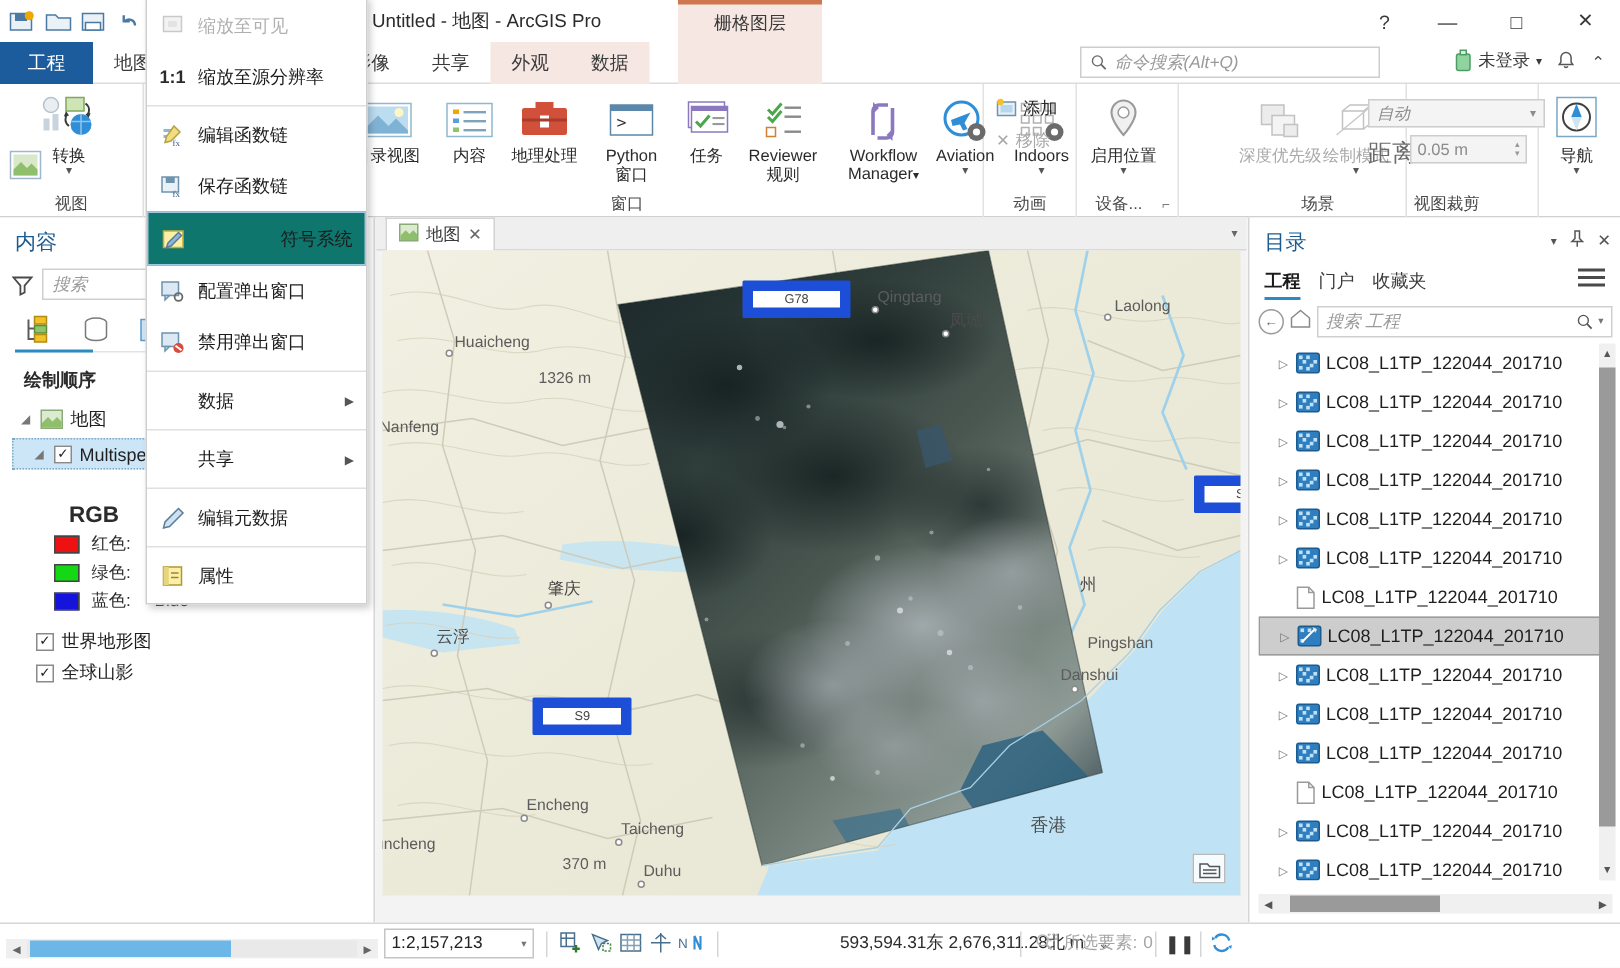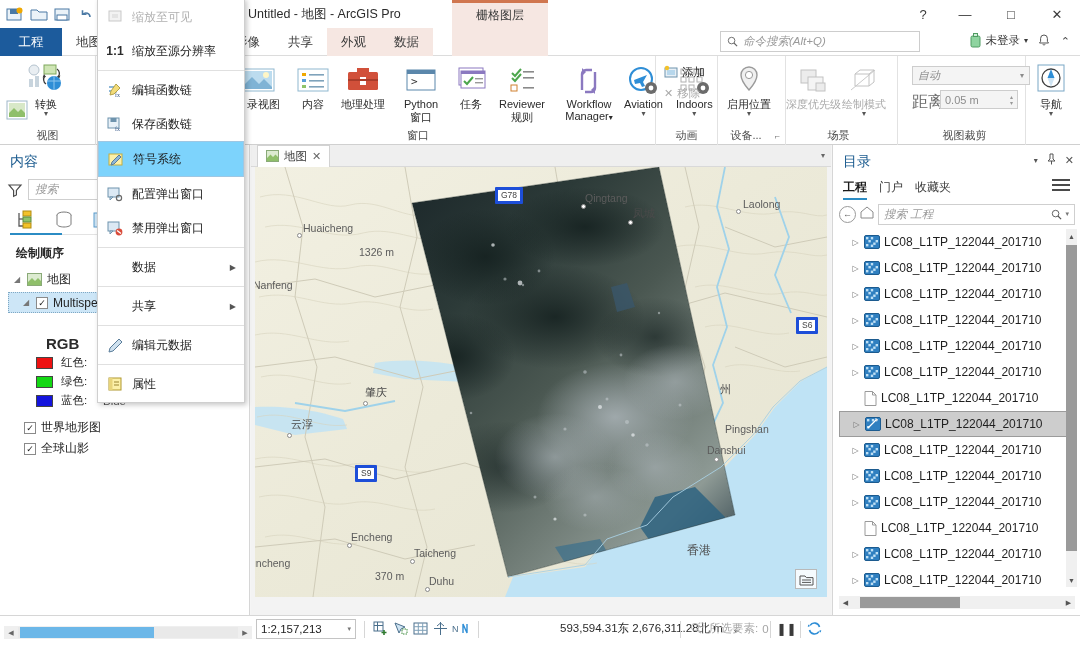--- a/index.html
+++ b/index.html
@@ -144,21 +144,21 @@
     position:absolute; left:97px; top:-2px; width:148px;
     background:#ffffff; border:1px solid #cfcfcf; box-shadow:2px 2px 5px rgba(0,0,0,.22);
     z-index:60; padding:1px 0;
   }
   .mi {
     display:flex; align-items:center; height:26px; padding:17px 8px; gap:8px;
     font-size:12px; color:#1b1b1b; position:relative;
   }
   .mi .mic { width:18px; display:flex; align-items:center; justify-content:center; }
   .mi.dis { color:#b0b0b0; }
-  .mi.sel { background:#7dd3fc; border:1px solid #9ec7e3; height:26px; }
+  .mi.sel { background:#0f766e; border:1px solid #9ec7e3; height:26px;justify-content:space-between; }
   .mi .sub { position:absolute; right:8px; font-size:8px; color:#555; }
   .msep { height:1px; background:#e0e0e0; margin:2px 0; }
   .mi .mic.bold11 { font-size:12px; font-weight:bold; color:#2b2b2b; }
 
   
   .mapwrap {
     position:absolute; left:251px; top:145px; width:580px; height:470px;
     background:#f3f3f3;
   }
   .maptab-strip { position:absolute; left:0; top:0; width:580px; height:22px; background:#efefef; border-bottom:1px solid #d9d9d9; }
@@ -171,22 +171,22 @@
   .map {
     position:absolute; left:4px; top:22px; width:572px; height:430px; overflow:hidden;
     background:#f0eee3;
   }
   .maplabel { position:absolute; font-size:10.5px; color:#5c5c5c; white-space:nowrap; }
   .maplabel.cjk { font-size:11px; color:#4a4a4a; }
   .citydot {
     position:absolute; width:5px; height:5px; border-radius:50%; border:1px solid #8a8a8a; background:#fff;
   }
   .shield {
-    position:absolute; border:3px solid #1d4ed8; background:#fff; font-size:8.5px; color:#444;
-    padding:0 3px; border-radius:1px; line-height:11px;
+    position:absolute; border:7px solid #1d4ed8; background:#fff; font-size:8.5px; color:#444;
+    padding:0 21px; border-radius:1px; line-height:11px;
   }
   .basemap-btn {
     position:absolute; right:10px; bottom:8px; width:22px; height:20px;
     background:rgba(255,255,255,.85); border:1px solid #b9b9b9; display:flex; align-items:center; justify-content:center;
   }
 
   
   .catalog {
     position:absolute; left:832px; top:145px; width:248px; height:470px; background:#ffffff;
     border-left:1px solid #d6d6d6;
@@ -522,21 +522,21 @@
               <circle cx="13" cy="11" r="3.6" fill="#fff" stroke="#9a9a9a"></circle>
             </svg>
         </div>
         <div class="lbl">启用位置</div>
         <div class="caret">▾</div>
       </div>
       <div class="glabel" style="left:6px; width:44px;">设备...</div>
       <div class="dlglauncher" style="right:5px; bottom:4px;">⌐</div>
     </div>
 
-    <div class="rgroup" style="left:780px; width:118px;">
+    <div class="rgroup" style="left:820px; width:118px;">
       <div class="bigbtn ghost" style="left:6px; top:6px;">
         <div class="ic">
           <svg width="34" height="30" viewBox="0 0 34 30">
               <rect x="4" y="4" width="15" height="13" fill="#ececec" stroke="#c2c2c2"></rect>
               <rect x="11" y="11" width="15" height="13" fill="#f4f4f4" stroke="#c2c2c2"></rect>
               <rect x="19" y="17" width="9" height="8" fill="#ececec" stroke="#c2c2c2"></rect>
             </svg>
         </div>
         <div class="lbl">深度优先级</div>
       </div>

